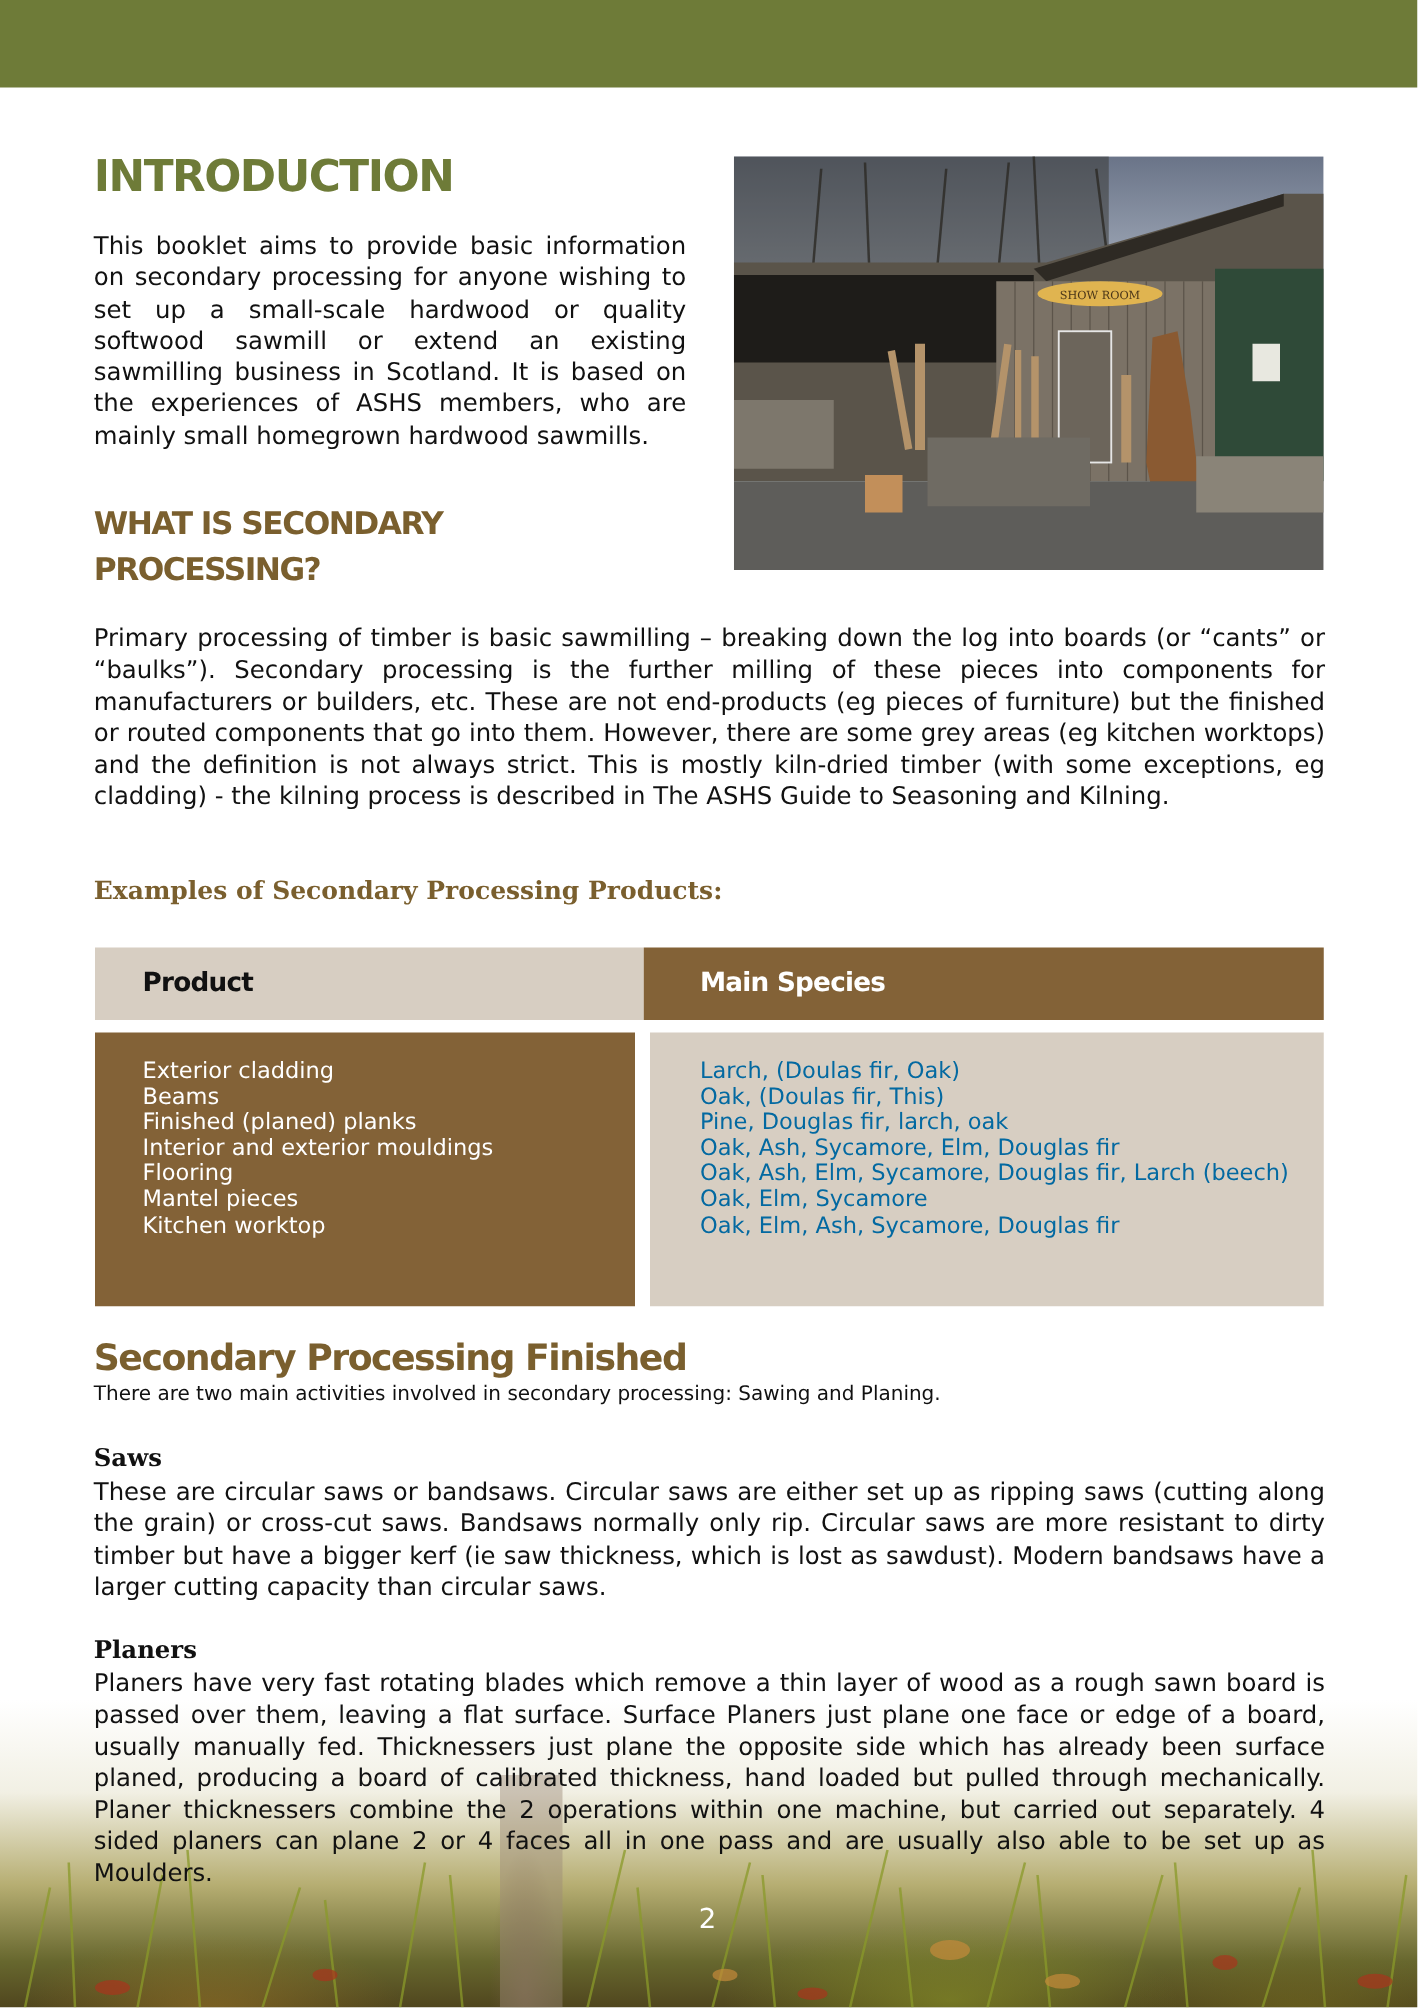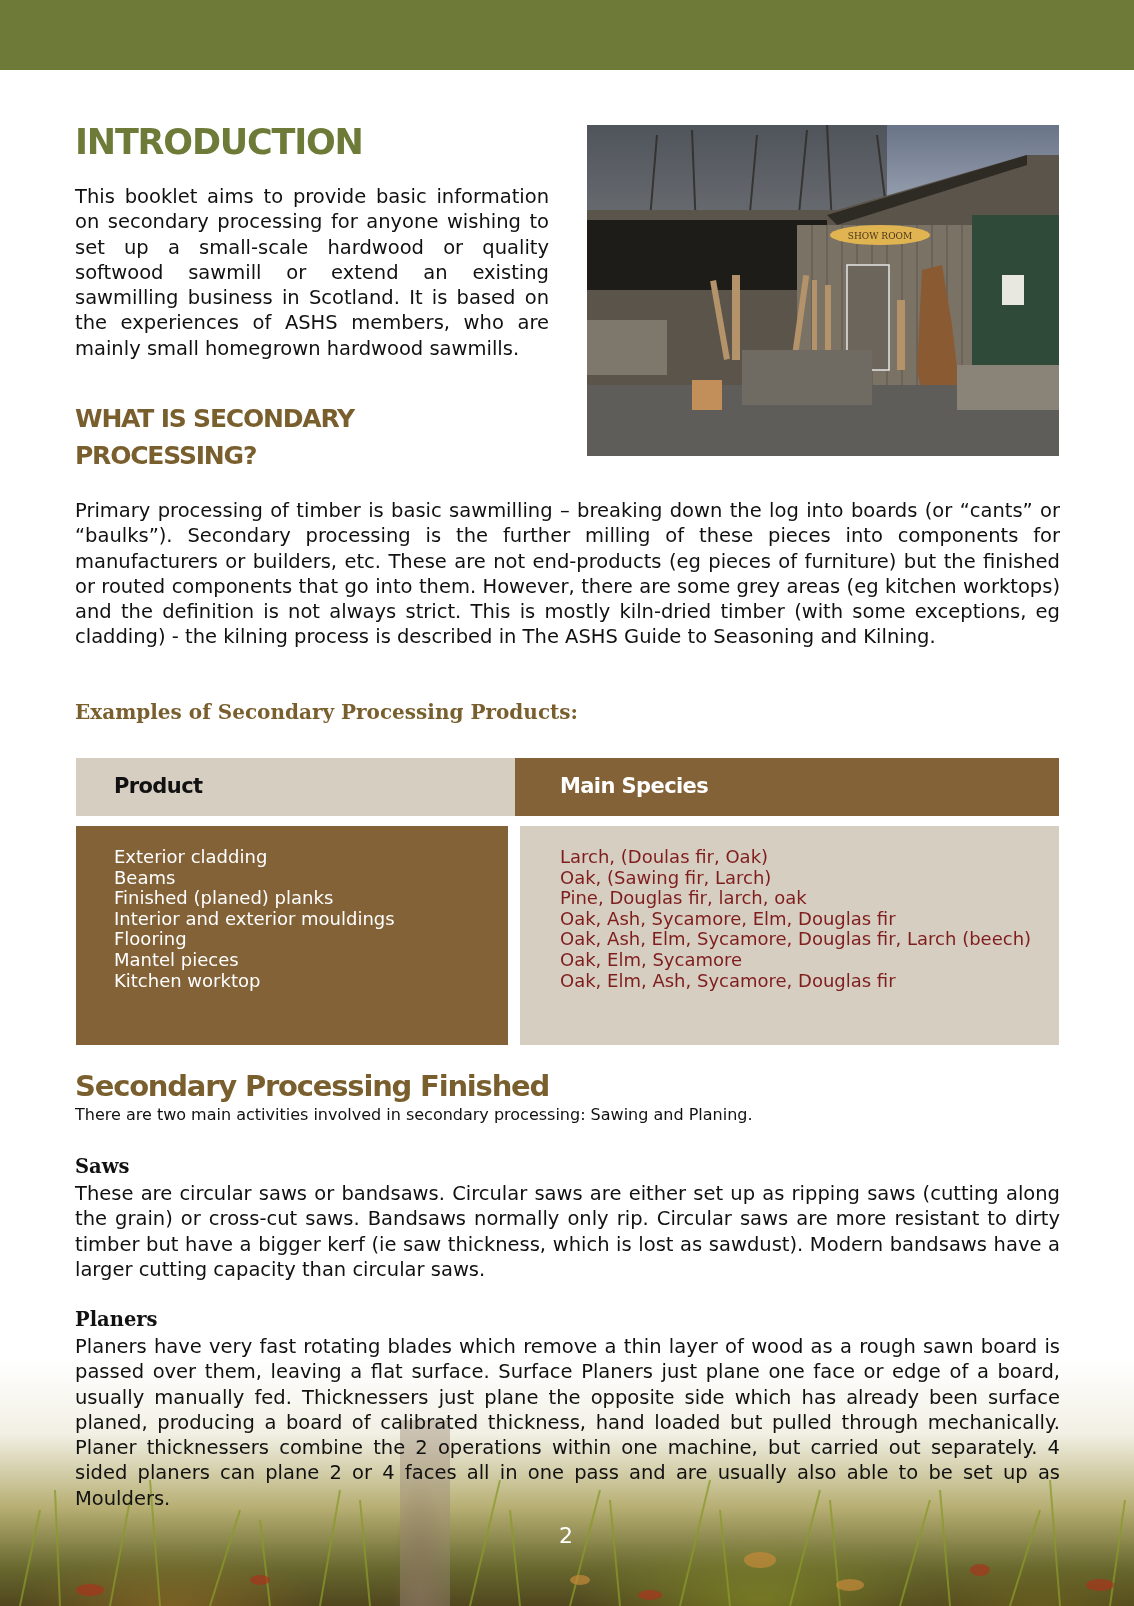--- a/index.html
+++ b/index.html
@@ -34,21 +34,21 @@
   .tbl-head-left { position: absolute; left: 76px; top: 758px; width: 439px; height: 58px; background: #d7cec2; }
   .tbl-head-right { position: absolute; left: 515px; top: 758px; width: 544px; height: 58px; background: #836237; }
   .tbl-head-left span, .tbl-head-right span { position: absolute; left: 38px; top: 16px; font-size: 21px; font-weight: bold; letter-spacing: -0.6px; }
   .tbl-head-left span { color: #111; }
   .tbl-head-right span { left: 45px; color: #fff; }
 
   .tbl-body-left { position: absolute; left: 76px; top: 826px; width: 432px; height: 219px; background: #836237; }
   .tbl-body-right { position: absolute; left: 520px; top: 826px; width: 539px; height: 219px; background: #d7cec2; }
   .tbl-list { position: absolute; top: 21px; list-style: none; font-size: 18px; line-height: 20.6px; }
   .tbl-body-left .tbl-list { left: 38px; color: #fff; }
-  .tbl-body-right .tbl-list { left: 40px; color: #7f1d1d; }
+  .tbl-body-right .tbl-list { left: 40px; color: #0369a1; }
 
   .h-equip { position: absolute; left: 75px; top: 1069px; font-size: 29px; font-weight: bold; letter-spacing: -1.2px; color: #7a5f2e; }
   .p-equip { position: absolute; left: 75px; top: 1102px; font-size: 16px; line-height: 25.3px; }
 
   .h-sub { position: absolute; left: 75px; font-family: "DejaVu Serif", serif; font-weight: bold; font-size: 19.5px; color: #111; }
   .h-saws { top: 1155px; }
   .p-saws { position: absolute; left: 75px; top: 1181px; width: 985px; font-size: 19.5px; line-height: 25.3px; text-align: justify; }
   .h-planers { top: 1308px; }
   .p-planers { position: absolute; left: 75px; top: 1334px; width: 985px; font-size: 19.5px; line-height: 25.3px; text-align: justify; }
 
@@ -179,21 +179,21 @@
     <li>Finished (planed) planks</li>
     <li>Interior and exterior mouldings</li>
     <li>Flooring</li>
     <li>Mantel pieces</li>
     <li>Kitchen worktop</li>
   </ul>
 </div>
 <div class="tbl-body-right">
   <ul class="tbl-list">
     <li>Larch, (Doulas fir, Oak)</li>
-    <li>Oak, (Sawing fir, Larch)</li>
+    <li>Oak, (Doulas fir, This)</li>
     <li>Pine, Douglas fir, larch, oak</li>
     <li>Oak, Ash, Sycamore, Elm, Douglas fir</li>
     <li>Oak, Ash, Elm, Sycamore, Douglas fir, Larch (beech)</li>
     <li>Oak, Elm, Sycamore</li>
     <li>Oak, Elm, Ash, Sycamore, Douglas fir</li>
   </ul>
 </div>
 
 <h2 class="h-equip">Secondary Processing Finished</h2>
 <p class="p-equip">There are two main activities involved in secondary processing: Sawing and Planing.</p>

